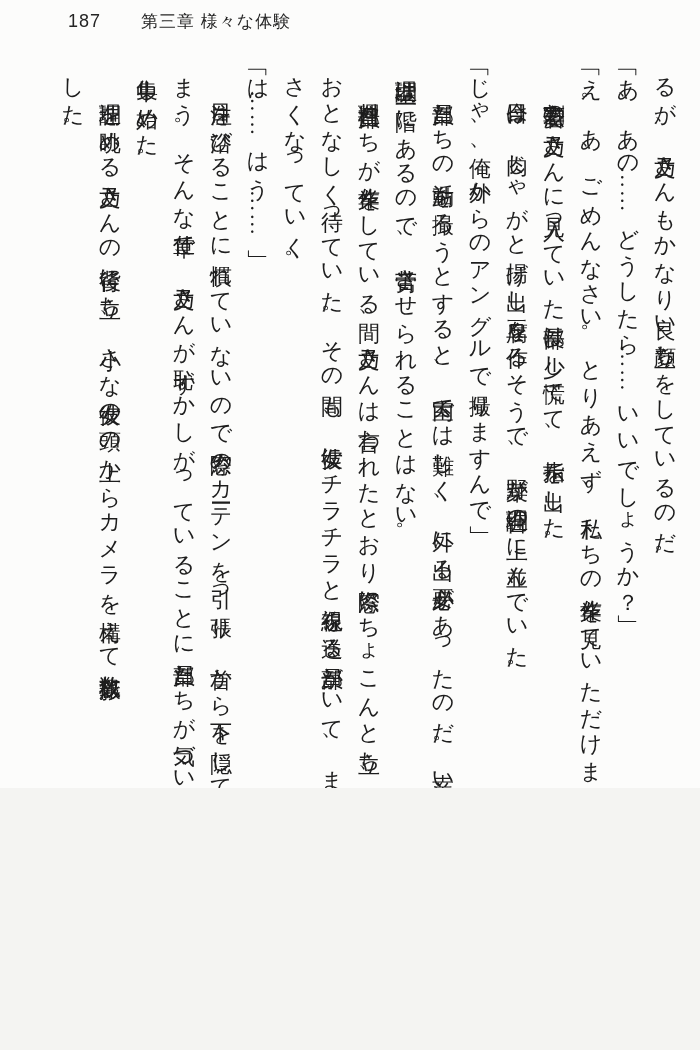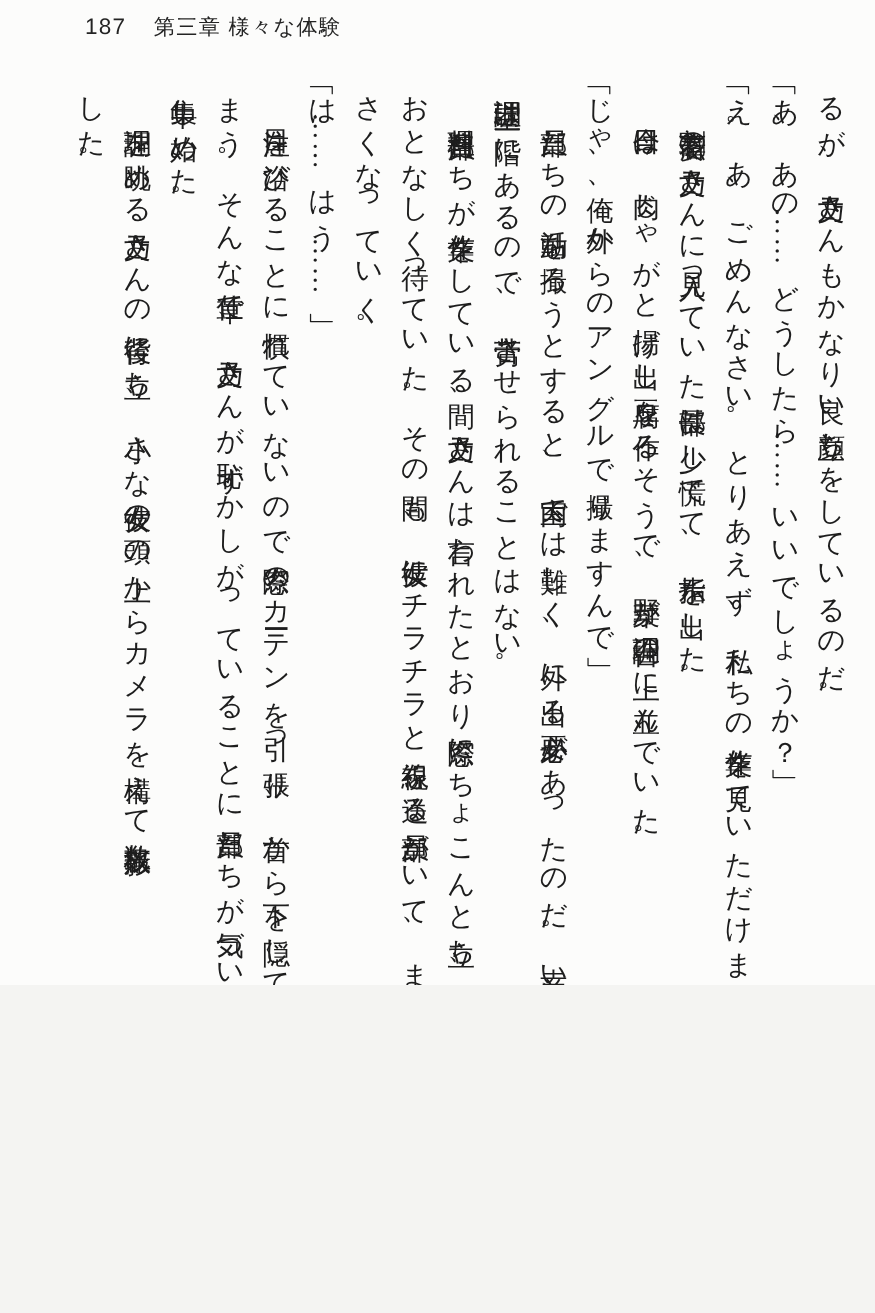--- a/index.html
+++ b/index.html
@@ -28,21 +28,21 @@
     align-items: baseline;
     font-family: "Liberation Sans", "DejaVu Sans", sans-serif;
     color: #242424;
   }
   .page-num {
     font-size: 18px;
     letter-spacing: 1px;
   }
   .chapter {
     font-size: 17px;
-    margin-left: 22px;
+    margin-left: 40px;
     letter-spacing: 1px;
   }
   
   .text-body {
     position: absolute;
     top: 62px;
     right: 16px;
     height: 968px;
     writing-mode: vertical-rl;
     text-orientation: mixed;

